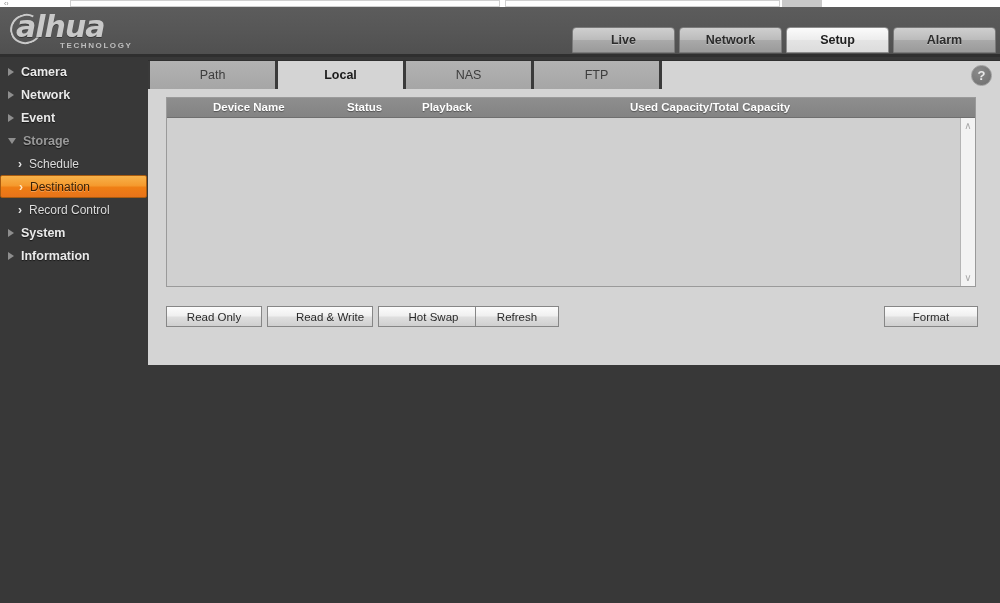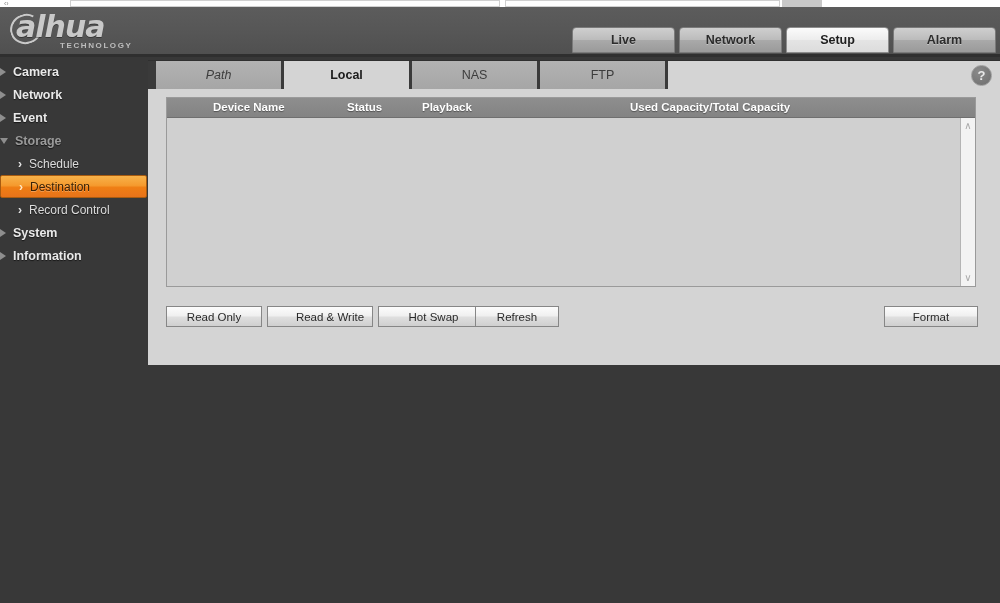--- a/index.html
+++ b/index.html
@@ -131,21 +131,21 @@
     background: #383838;
   }
   .side-item {
     position: relative;
     height: 23px;
     display: flex;
     align-items: center;
     cursor: pointer;
     box-sizing: border-box;
   }
-  .side-item.lvl1 { padding-left: 0; }
+  .side-item.lvl1 { padding-left: 8px; }
   .side-item.lvl2 { padding-left: 18px; }
   .side-label {
     font-size: 12.5px;
     font-weight: bold;
     color: #e9e9e9;
     text-shadow: 0 1px 1px rgba(0,0,0,0.6);
   }
   .side-item.lvl2 .side-label {
     font-weight: normal;
     font-size: 12px;
@@ -232,21 +232,21 @@
     height: 28px;
     line-height: 28px;
     text-align: center;
     font-size: 12.5px;
     color: #3d3d3d;
     background: linear-gradient(to bottom, #b2b2b2 0%, #a6a6a6 100%);
     border-right: 3px solid #3a3a3a;
     box-sizing: border-box;
     cursor: pointer;
   }
-  .tab:first-child { margin-left: 8px; font-style: italic; }
+  .tab:first-child { margin-left: 2px; }
   .tab.active {
     background: #d4d4d4;
     color: #1c1c1c;
     font-weight: bold;
   }
   .tab-filler {
     flex: 1;
     height: 28px;
     background: #d4d4d4;
   }

